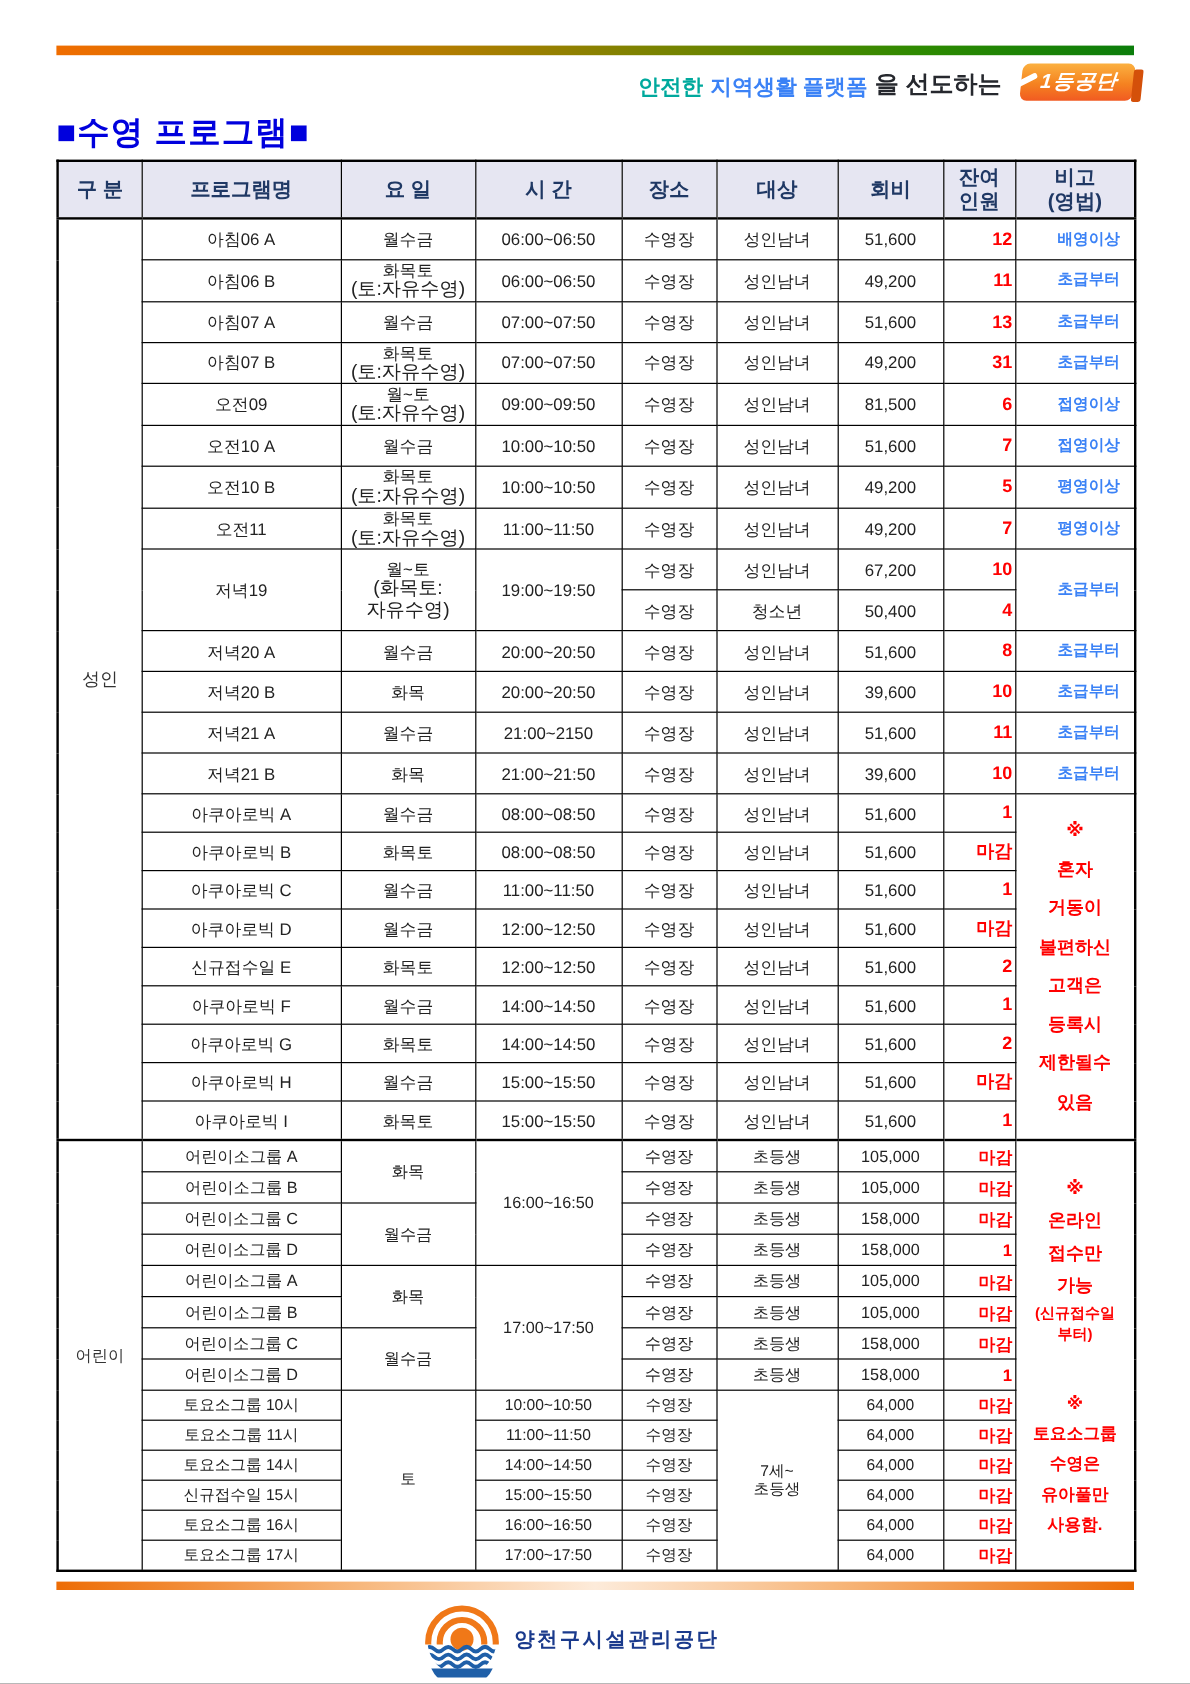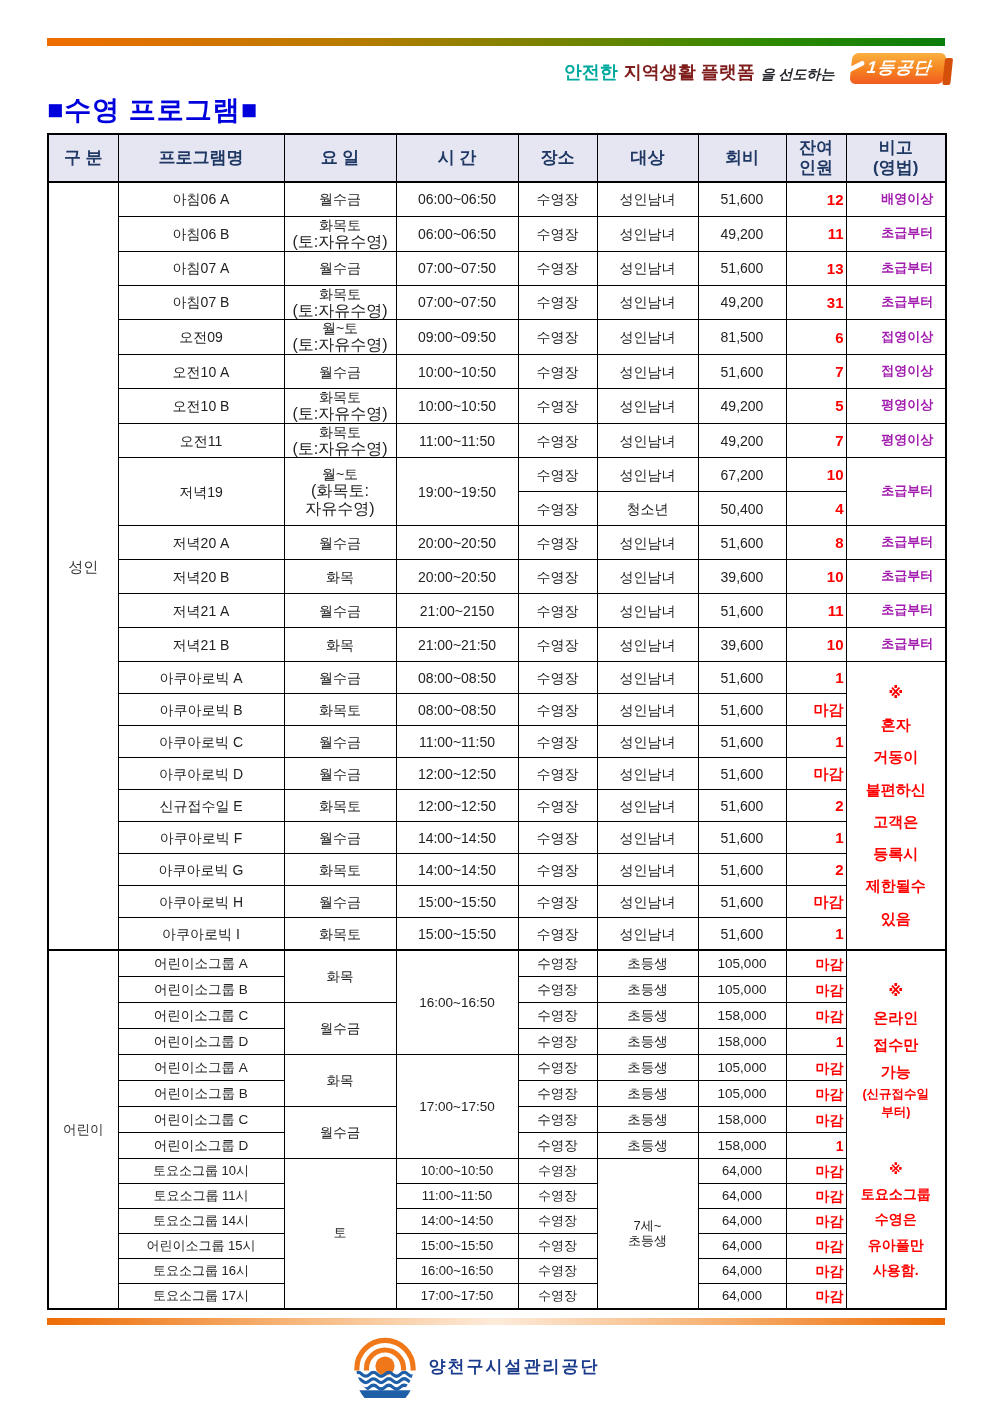--- a/index.html
+++ b/index.html
@@ -4,22 +4,22 @@
 <style>
   html,body{margin:0;padding:0;background:#888;}
   .page{position:relative;width:992px;height:1403px;background:#fff;margin:0 auto;overflow:hidden;
         font-family:"Liberation Sans","DejaVu Sans",sans-serif;}
   .topbar{position:absolute;left:47px;top:38px;width:898px;height:8px;
           background:linear-gradient(90deg,#f06d00 0%,#b57c00 35%,#6d8400 60%,#2e8a00 80%,#0b7d0b 100%);}
   .botbar{position:absolute;left:47px;top:1318px;width:898px;height:7px;
           background:linear-gradient(90deg,#ed6c05 0%,#f7b77c 28%,#fdebda 50%,#f7b77c 72%,#ed6c05 100%);}
   .tagline{position:absolute;top:54px;right:47px;display:flex;align-items:flex-end;gap:6px;height:30px;}
   .tag-p1{color:#00a99d;font-weight:bold;font-size:18px;}
-  .tag-p2{color:#7f1d1d;font-weight:bold;font-size:18px;}
-  .tag-p3{color:#26282e;font-weight:bold;font-size:14px;font-style:italic;}
+  .tag-p2{color:#3b82f6;font-weight:bold;font-size:18px;}
+  .tag-p3{color:#26282e;font-weight:bold;font-size:20px;}
   .badge{position:relative;margin-left:10px;transform:skewX(-6deg);
          background:linear-gradient(180deg,#fbb040 0%,#f58220 55%,#f15a22 100%);
          color:#fff;font-weight:bold;font-style:italic;font-size:17px;
          padding:3px 14px 5px 16px;border-radius:6px;letter-spacing:1px;}
   .badge::before{content:"";position:absolute;left:-12px;top:13px;width:26px;height:5px;background:#fff;
          transform:rotate(-28deg);border-radius:2px;}
   .badge::after{content:"";position:absolute;right:-7px;top:5px;width:8px;height:27px;background:#d4500a;
          border-radius:2px;}
   .title{position:absolute;left:47px;top:92px;font-size:27px;font-weight:bold;color:#0000dd;letter-spacing:1px;}
 
@@ -31,21 +31,21 @@
               white-space:pre-line;line-height:1.15;border-bottom:2px solid #000;}
   .sched .t{white-space:pre-line;line-height:1.15;}
   .sched .sub{font-size:16px;line-height:1.1;white-space:pre-line;}
   tr.sa td{height:33px;}
   tr.sq td{height:31px;}
   tr.sc td{height:25px;font-size:13.5px;margin-top:36px;}
   tr.ss td{height:24px;font-size:13px;}
   tr.topline td{border-top:2px solid #000;}
   td.red{color:#f00;font-weight:bold;font-size:15px;text-align:right;}
   tr.sc td.red,tr.ss td.red{font-size:14px;}
-  td.blue{color:#a21caf;font-weight:bold;font-size:13px;padding-left:25px;}
+  td.blue{color:#3b82f6;font-weight:bold;font-size:13px;padding-left:25px;}
   td.grp{font-size:15px;color:#333;}
   td.rtall{color:#f00;font-weight:bold;}
   td.rtall .t{font-size:15px;line-height:2.15;}
   td.rkids{color:#f00;font-weight:bold;vertical-align:middle;}
   td.rkids .t{font-size:15px;line-height:1.8;}
   td.rkids .sub{font-size:12.5px;line-height:1.45;}
   td.rkids .t2{font-size:14px;line-height:1.8;margin-top:36px;white-space:pre-line;}
 
   .footer{position:absolute;left:0;top:1334px;width:952px;display:flex;justify-content:center;align-items:center;gap:12px;}
   .logo{width:64px;height:64px;flex:0 0 auto;}
@@ -898,21 +898,21 @@
           </td>
           <td>
             <div class="t">64,000</div>
           </td>
           <td class="red">
             <div class="t">마감</div>
           </td>
         </tr>
         <tr class="ss">
           <td>
-            <div class="t">어린이소그룹 15시</div>
+            <div class="t">신규접수일 15시</div>
           </td>
           <td>
             <div class="t">15:00~15:50</div>
           </td>
           <td>
             <div class="t">수영장</div>
           </td>
           <td>
             <div class="t">64,000</div>
           </td>

